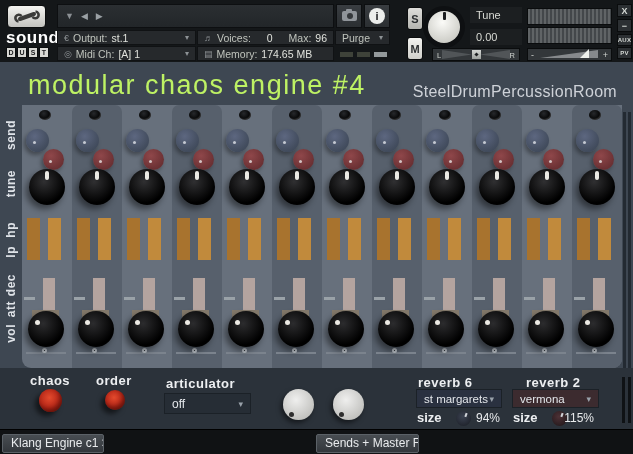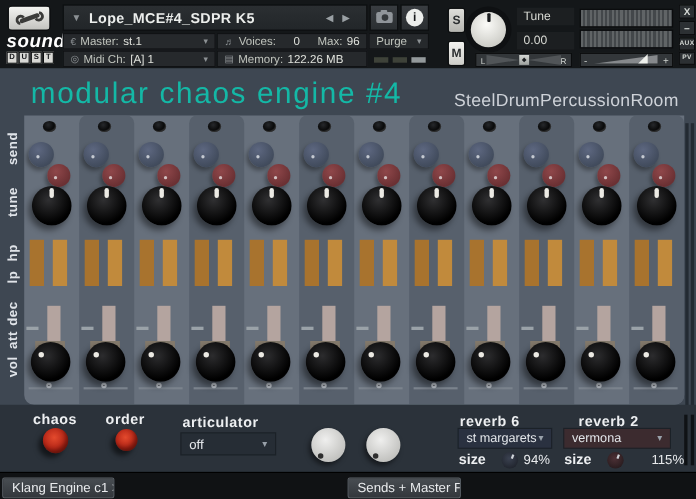--- a/index.html
+++ b/index.html
@@ -2,21 +2,21 @@
 <html><head>
 <meta charset="utf-8">
 <style>
   html,body{margin:0;padding:0;background:#000;}
   *{box-sizing:border-box;font-family:"Liberation Sans","DejaVu Sans",sans-serif;}
   .root{position:relative;width:633px;height:454px;overflow:hidden;background:#141719;}
 
   
   .khdr{position:absolute;left:0;top:0;width:633px;height:62px;background:#141719;}
   .wrench-btn{position:absolute;left:7px;top:5px;width:39px;height:23px;border:1px solid #0b0d0e;border-radius:4px;background:linear-gradient(#f4f4f1,#c3c3bf);padding:0;display:flex;align-items:center;justify-content:center;}
-  .brand-top{position:absolute;left:6px;top:28px;font-size:17px;font-weight:bold;color:#fff;letter-spacing:.5px;font-style:italic;}
+  .brand-top{position:absolute;left:6px;top:28px;font-size:17px;font-weight:bold;color:#fff;letter-spacing:.5px;}
   .brand-letters{position:absolute;left:6px;top:47px;display:flex;gap:1px;}
   .brand-letters span{width:10px;height:11px;background:#d9d9d5;border:1px solid #0c0e0f;color:#17191b;font-size:7px;font-weight:bold;display:flex;align-items:center;justify-content:center;}
   .title-panel{position:absolute;left:57px;top:4px;width:277px;height:24px;background:linear-gradient(#2b2f32,#222629);border:1px solid #0d0f11;display:flex;align-items:center;padding:0 7px;}
   .tp-caret{color:#8b9094;font-size:9px;margin-right:7px;}
   .tp-title{color:#eceeec;font-size:13px;font-weight:bold;letter-spacing:.3px;flex:1;}
   .tp-nav{color:#9aa0a4;font-size:9px;letter-spacing:8px;}
   .hbtn{position:absolute;border:1px solid #0d0f11;background:linear-gradient(#393d41,#2b2f32);display:flex;align-items:center;justify-content:center;}
   .cam-btn{left:336px;top:4px;width:26px;height:24px;}
   .cam-body{width:15px;height:10px;border-radius:2px;background:#90959a;position:relative;}
   .cam-body::before{content:"";position:absolute;left:4px;top:-2px;width:6px;height:3px;background:#90959a;border-radius:1px;}
@@ -61,21 +61,21 @@
   .vol-ramp{position:absolute;left:12px;bottom:2px;width:58px;height:8px;background:#86898c;clip-path:polygon(0 100%,100% 0,100% 100%);}
   .vol-handle{position:absolute;left:52px;bottom:2px;width:9px;height:9px;background:#eef0ec;clip-path:polygon(0 100%,100% 0,100% 100%);}
   .winbtn{position:absolute;left:617px;width:15px;border:1px solid #0a0c0d;background:#2c3033;color:#d5d9d5;display:flex;align-items:center;justify-content:center;font-weight:bold;text-transform:uppercase;}
   .wb-x{top:4px;height:13px;font-size:9px;}
   .wb-min{top:19px;height:13px;font-size:9px;}
   .wb-aux{top:34px;height:12px;font-size:6px;letter-spacing:.3px;}
   .wb-pv{top:47px;height:12px;font-size:6px;letter-spacing:.3px;}
 
   
   .inst{position:absolute;left:0;top:62px;width:633px;height:392px;background:#3e4752;}
-  .inst-title{position:absolute;left:28px;top:8px;font-size:27px;color:#14b8a6;letter-spacing:1.5px;}
+  .inst-title{position:absolute;left:28px;top:8px;font-size:27px;color:#bef264;letter-spacing:1.5px;}
   .inst-sub{position:absolute;right:16px;top:21px;font-size:16px;color:#ced2d8;letter-spacing:.3px;text-align:right;}
   .rail-label{position:absolute;left:4px;writing-mode:vertical-rl;transform:rotate(180deg);font-size:12px;font-weight:bold;color:#dfe3e8;letter-spacing:.5px;}
   .rl0{top:58px;} .rl1{top:108px;} .rl2{top:160px;} .rl3{top:184px;} .rl4{top:212px;} .rl5{top:239px;} .rl6{top:262px;}
 
   .mixer{position:absolute;left:22px;top:43px;width:600px;height:263px;background:#67707c;border-radius:0 0 9px 9px;overflow:hidden;display:flex;}
   .strip{position:relative;flex:0 0 50px;height:263px;}
   .strip.alt{background:#57606c;border-radius:7px 7px 0 0;}
   .screw{position:absolute;left:17px;top:5px;width:12px;height:10px;border-radius:50%;background:radial-gradient(circle at 40% 35%,#26282b,#000 70%);box-shadow:inset -1px -1px 1px rgba(255,255,255,.18);}
   .knob{position:absolute;border-radius:50%;}
   .k-send{left:4px;top:24px;width:23px;height:23px;background:radial-gradient(circle at 38% 32%,#5d6780,#414b5c 72%);box-shadow:-2px 3px 4px rgba(0,0,0,.35);}
@@ -108,29 +108,29 @@
   .led-order{left:105px;top:22px;width:20px;height:20px;}
   .artic-lbl{left:166px;top:8px;}
   .dropdown{position:absolute;border:1px solid #1b2127;color:#e3e6ea;font-size:12px;display:flex;align-items:center;padding:0 7px;}
   .dropdown .dd{margin-left:auto;color:#99a1aa;font-size:9px;}
   .artic-dd{left:164px;top:25px;width:87px;height:21px;background:#262d35;}
   .k-light{position:absolute;top:21px;width:31px;height:31px;border-radius:50%;background:radial-gradient(circle at 42% 35%,#efefee,#bfbfbc 78%);box-shadow:-2px 3px 5px rgba(0,0,0,.5);}
   .k-light::after{content:"";position:absolute;left:6px;bottom:3px;width:5px;height:5px;border-radius:50%;background:#2e2e2e;}
   .kl1{left:283px;} .kl2{left:333px;}
   .rev1-lbl{left:418px;top:7px;} .rev2-lbl{left:514px;top:7px;margin-left:12px;}
   .rev1-dd{left:416px;top:21px;width:86px;height:19px;background:#2a3140;font-size:11.5px;}
-  .rev2-dd{left:512px;top:21px;width:98px;height:19px;background:#3c2b2f;font-size:11.5px;}
+  .rev2-dd{left:512px;top:21px;width:87px;height:19px;background:#3c2b2f;font-size:11.5px;}
   .size-lbl{position:absolute;top:42px;font-size:13px;font-weight:bold;color:#edeff1;}
   .sz1{left:417px;} .sz2{left:513px;}
   .size-knob{position:absolute;top:43px;width:15px;height:15px;border-radius:50%;}
   .szk1{left:456px;background:radial-gradient(circle at 45% 38%,#3b4251,#21252e 75%);}
   .szk2{left:552px;background:radial-gradient(circle at 45% 38%,#4d3136,#291c1f 75%);}
   .size-knob::after{content:"";position:absolute;left:60%;top:2px;width:1.5px;height:4px;background:#cfd3d8;transform:rotate(20deg);}
   .size-val{position:absolute;top:43px;font-size:12px;color:#e8eaec;width:34px;text-align:right;}
-  .sv1{left:466px;} .sv2{left:588px;}
+  .sv1{left:466px;} .sv2{left:560px;}
   .fbar{position:absolute;top:9px;width:3px;height:46px;background:#0f1215;}
   .fb1{left:622px;} .fb2{left:628px;}
 
   
   .tabbar{position:absolute;left:0;top:367px;width:633px;height:25px;background:#101214;border-top:1px solid #000;}
   .tab{position:absolute;top:4px;height:19px;background:linear-gradient(#484d52,#33373c);border:1px solid #5b6167;border-radius:2px;color:#e9ebed;font-size:12px;line-height:17px;padding:0 8px;white-space:nowrap;overflow:hidden;}
   .tab.active{top:1px;height:23px;line-height:21px;background:linear-gradient(#c6cfdb,#96a0af);border-color:#dde4ec;color:#151a20;}
   .t1{left:2px;width:102px;} .t2{left:106px;width:102px;} .t3{left:209px;width:104px;} .t4{left:316px;width:103px;} .t5{left:421px;width:210px;}
 </style>
 </head>
@@ -149,34 +149,33 @@
     <div class="brand-top">sound</div>
     <div class="brand-letters">
       <span>D</span>
       <span>U</span>
       <span>S</span>
       <span>T</span>
     </div>
 
     <div class="title-panel">
       <span class="tp-caret">▼</span>
-      <span class="tp-title">Lope_MCE#4_SDPR K5</span>
       <span class="tp-nav">◀</span>
       <span class="tp-nav">▶</span>
     </div>
     <div class="hbtn cam-btn">
         <span class="cam-body"></span>
       </div>
     <div class="hbtn info-btn">
         <span class="info-circle">i</span>
       </div>
 
     <div class="panel p-out">
       <span class="ic">€</span>
-      <span>Master:</span>
+      <span>Output:</span>
       <span class="val">st.1</span>
       <span class="dd">▾</span>
     </div>
     <div class="panel p-voices">
       <span class="ic">♬</span>
       <span>Voices:</span>
       <span class="val sp" style="text-align:center">0</span>
       <span>Max:</span>
       <span class="val">96</span>
     </div>
@@ -186,21 +185,21 @@
     </div>
     <div class="panel p-midi">
       <span class="ic">◎</span>
       <span>Midi Ch:</span>
       <span class="val">[A] 1</span>
       <span class="dd">▾</span>
     </div>
     <div class="panel p-mem">
       <span class="ic">▤</span>
       <span>Memory:</span>
-      <span class="val">122.26 MB</span>
+      <span class="val">174.65 MB</span>
     </div>
     <div class="led-bars">
       <span class="lb1"></span>
       <span class="lb2"></span>
       <span class="lb3"></span>
     </div>
 
     <div class="sm-btn s-btn">S</div>
     <div class="sm-btn m-btn">M</div>
     <div class="tune-knob"></div>

